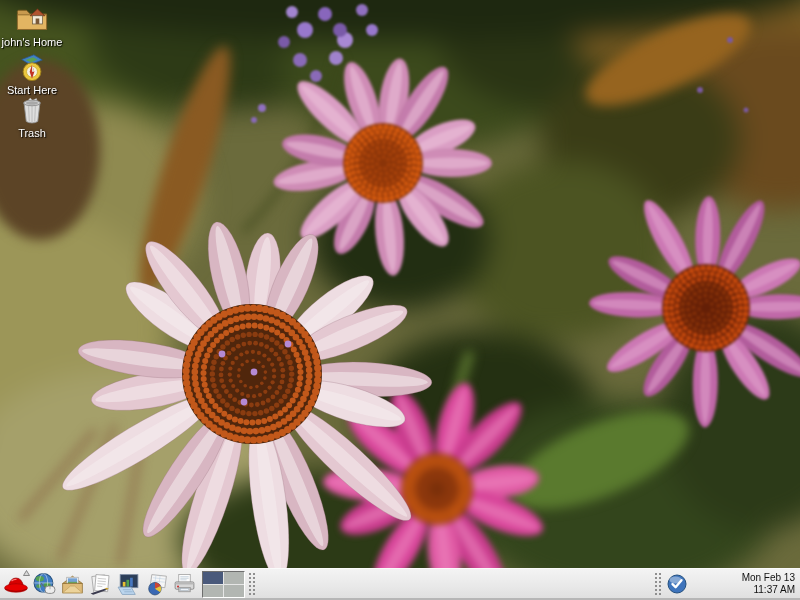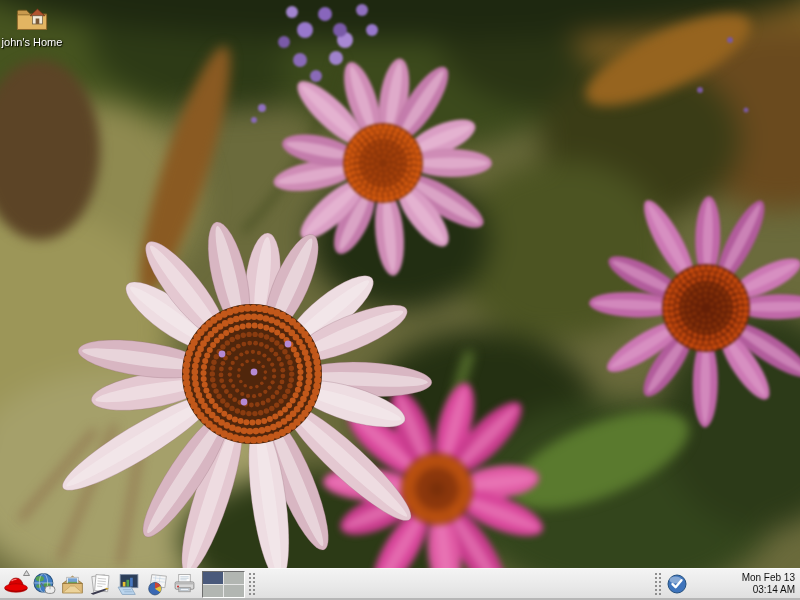--- a/index.html
+++ b/index.html
@@ -1089,21 +1089,43 @@
       <svg width="38" height="31" viewBox="0 0 38 34">
         <path d="M3,9 L3,29 H35 V12 H17 L13,8 H4 Z" fill="#c89a4e" stroke="#7c5c22" stroke-width="1"></path>
         <rect x="3" y="13" width="32" height="16" fill="#e2b562" stroke="#8a682c" stroke-width="1"></rect>
         <path d="M17,14 L25,6.5 L33,14 Z" fill="#b05430" stroke="#6e2e18" stroke-width="0.8"></path>
         <rect x="19.5" y="14" width="11" height="9" fill="#f2ead8" stroke="#6a5a40" stroke-width="0.8"></rect>
         <rect x="23" y="17" width="4" height="6" fill="#7a5836"></rect>
       </svg>
       <span class="label">john's Home</span>
     </div>
 
-
+    <div class="desk-icon" id="icon-start">
+      <svg width="32" height="30" viewBox="0 0 34 32">
+        <path d="M6,8 L19,3 L28,8.5 L15,13.5 Z" fill="#4080c4" stroke="#2a5686" stroke-width="0.8"></path>
+        <path d="M10,8.5 L18,5.5 L23,8 L16,11 Z" fill="#58a058"></path>
+        <circle cx="17" cy="21" r="9.5" fill="#ecc73e" stroke="#9c7e1a" stroke-width="1"></circle>
+        <circle cx="17" cy="21" r="5.8" fill="#f6f2e4" stroke="#c8a82a" stroke-width="0.8"></circle>
+        <path d="M17,13.5 L19.5,21 L17,28.5 L14.5,21 Z" fill="#c23424"></path>
+        <path d="M17,13.5 L19.5,21 L17,21 Z" fill="#e8e0d4"></path>
+      </svg>
+      <span class="label">Start Here</span>
+    </div>
+
+    <div class="desk-icon" id="icon-trash">
+      <svg width="28" height="30" viewBox="0 0 30 34">
+        <path d="M10,7 L13,3.5 L16,6.5 Z" fill="#ffffff" stroke="#aaaaaa" stroke-width="0.6"></path>
+        <path d="M16,6 L20,4 L21,7.5 Z" fill="#f4f4f4" stroke="#aaaaaa" stroke-width="0.6"></path>
+        <path d="M6,9 L8.5,30 Q15,33.5 21.5,30 L24,9 Z" fill="#dedede" stroke="#8e8e8e" stroke-width="1"></path>
+        <path d="M11,11 L12,30 M15,12 L15,31 M19,11 L18,30" stroke="#c2c2c2" stroke-width="1.4" fill="none"></path>
+        <ellipse cx="15" cy="9" rx="9.5" ry="3.2" fill="#cfcfcf" stroke="#888888" stroke-width="1"></ellipse>
+        <ellipse cx="15" cy="9" rx="6.8" ry="2" fill="#a8a8a8"></ellipse>
+      </svg>
+      <span class="label">Trash</span>
+    </div>
   </div>
 
   <div class="panel">
 
     <button class="launcher">
       <svg width="26" height="26" viewBox="0 0 26 26">
         <path d="M5.5,15.5 Q7,7 13,7 Q19,7 20.5,15.5 Z" fill="#d60000" stroke="#8a0000" stroke-width="0.6"></path>
         <path d="M8.5,9.8 Q11,8.2 13.5,8.4" stroke="#ff7a7a" stroke-width="1.4" fill="none"></path>
         <path d="M6,14.5 Q13,12 20,14.5" stroke="#8a0000" stroke-width="1" fill="none"></path>
         <ellipse cx="13" cy="17" rx="11.5" ry="4.2" fill="#e60000" stroke="#a00000" stroke-width="0.6"></ellipse>
@@ -1202,16 +1224,16 @@
     <button class="tray-btn">
       <svg width="22" height="22" viewBox="0 0 22 22">
         <circle cx="11" cy="11" r="9" fill="#3e74bc" stroke="#24507e" stroke-width="1"></circle>
         <ellipse cx="9.5" cy="7" rx="6" ry="3.4" fill="rgba(255,255,255,0.38)"></ellipse>
         <path d="M6.5,11.2 L9.6,14.2 L15.5,7.2" stroke="#ffffff" stroke-width="2.4" fill="none" stroke-linecap="round" stroke-linejoin="round"></path>
       </svg>
     </button>
 
     <div class="clock">
       <span>Mon Feb 13</span>
-      <span>03:14 AM</span>
+      <span>11:37 AM</span>
     </div>
   </div>
 </div>
 
 </body></html>

